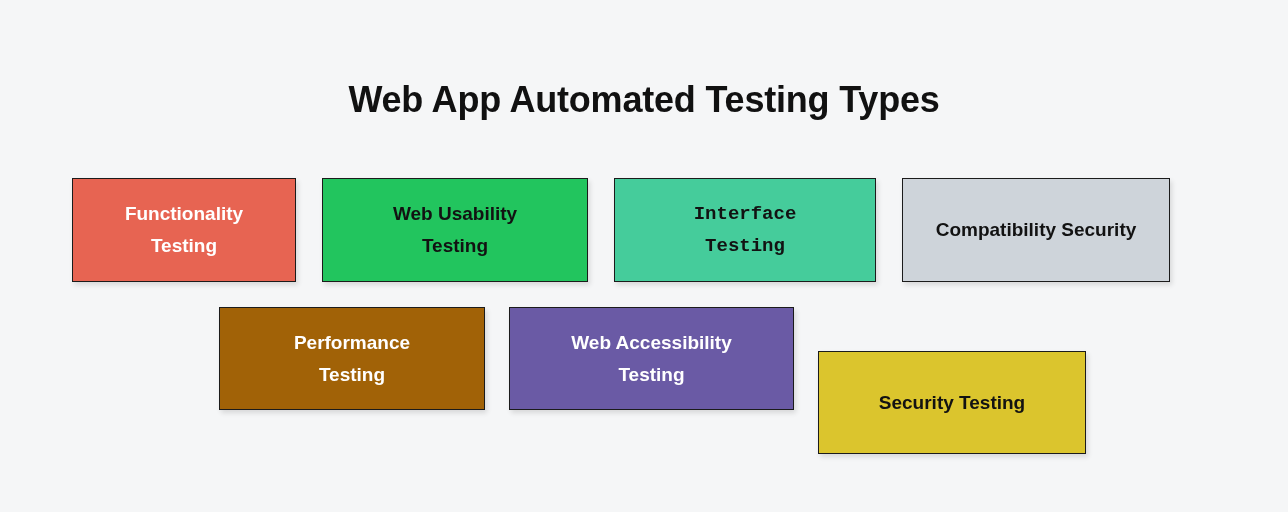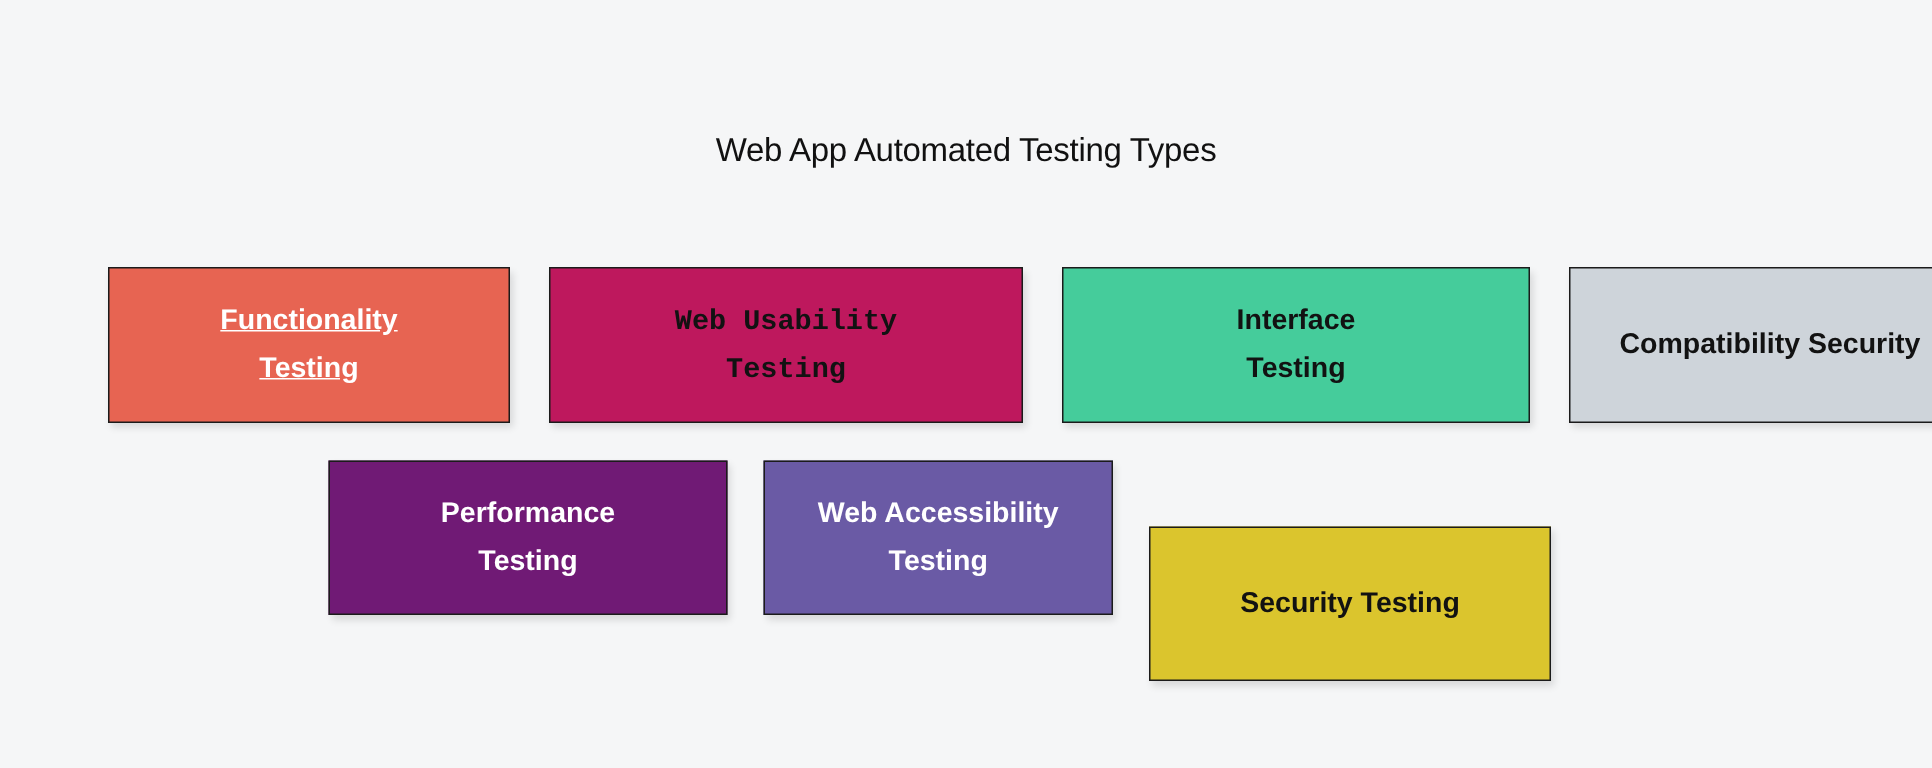--- a/index.html
+++ b/index.html
@@ -18,22 +18,22 @@
     position: relative;
     width: 1288px;
     height: 512px;
   }
   .page-title {
     position: absolute;
     left: 0;
     top: 74px;
     width: 1288px;
     text-align: center;
-    font-size: 22px;
-    font-weight: normal;
+    font-size: 36px;
+    font-weight: bold;
     color: #111111;
     letter-spacing: -0.2px;
     line-height: 52px;
     white-space: nowrap;
   }
   .row {
     position: absolute;
     display: flex;
     align-items: flex-start;
   }
@@ -56,27 +56,27 @@
     text-align: center;
     font-size: 19px;
     font-weight: bold;
     line-height: 32px;
     padding: 4px 10px;
     box-shadow: 2px 3px 5px rgba(0,0,0,0.12);
   }
   .row-one .card { height: 104px; }
   .row-two .card { height: 103px; }
 
-  .card-functionality { width: 268px; background: #e76452; color: #ffffff; text-decoration: underline; }
-  .card-web-usability { width: 316px; background: #be185d; color: #121212; font-family: Liberation Mono, monospace; }
-  .card-interface     { width: 312px; background: #45cc9b; color: #121212; }
+  .card-functionality { width: 224px; background: #e76452; color: #ffffff; }
+  .card-web-usability { width: 266px; background: #22c55e; color: #121212; }
+  .card-interface     { width: 262px; background: #45cc9b; color: #121212; font-family: Liberation Mono, monospace; }
   .card-compatibility { width: 268px; background: #ced4da; color: #121212; }
 
-  .card-performance   { width: 266px; background: #701a75; color: #ffffff; text-align: center; }
-  .card-accessibility { width: 233px; background: #6a5aa5; color: #ffffff; }
+  .card-performance   { width: 266px; background: #a16207; color: #ffffff; text-align: center; }
+  .card-accessibility { width: 285px; background: #6a5aa5; color: #ffffff; }
   .card-security      { width: 268px; background: #dbc52d; color: #121212; margin-top: 44px; }
 
   .card-label { display: block; }
 </style>
 </head>
 <body>
 
 <div class="infographic">
 
   <div class="page-title">Web App Automated Testing Types</div>

